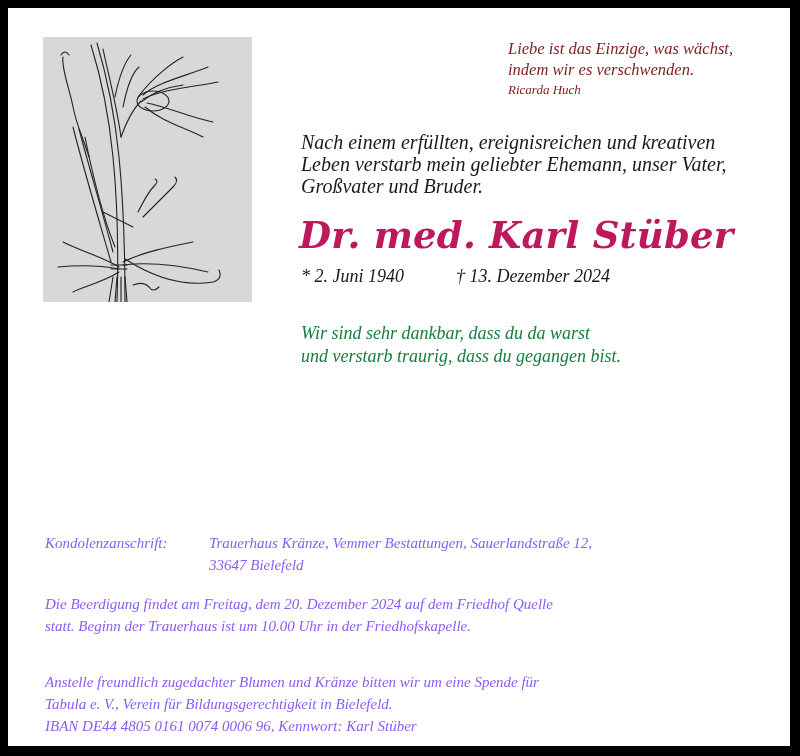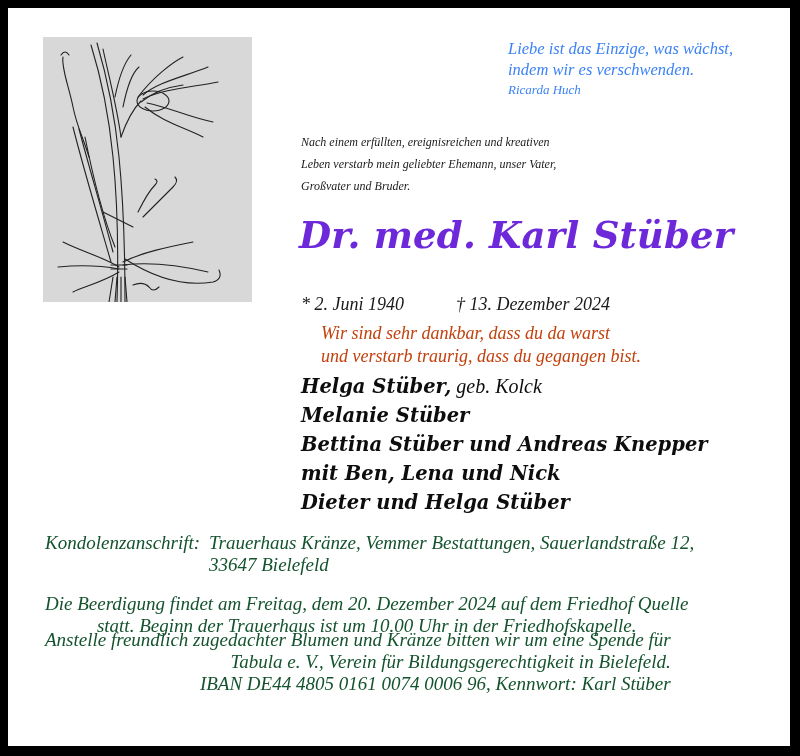--- a/index.html
+++ b/index.html
@@ -22,71 +22,69 @@
     }
     .artwork svg { width: 100%; height: 100%; display: block; }
 
     .quote {
       position: absolute;
       left: 500px; top: 30px;
       font-family: "Liberation Serif", serif;
       font-style: italic;
       font-size: 16.5px;
       line-height: 21px;
-      color: #3b82f6;
+      color: #7f1d1d;
     }
     .quote .author {
       font-size: 13px;
       line-height: 20px;
     }
 
     .intro {
       position: absolute;
       left: 293px; top: 123px;
       font-family: "Liberation Serif", serif;
       font-style: italic;
-      font-size: 12px;
+      font-size: 20px;
       line-height: 22px;
       color: #1a1a1a;
     }
 
     .name {
       position: absolute;
       left: 291px; top: 204px;
       font-family: "DejaVu Serif", serif;
       font-style: italic;
       font-weight: bold;
       font-size: 37px;
       line-height: 46px;
       letter-spacing: 0.2px;
-      color: #6d28d9;
+      color: #be185d;
     }
 
     .dates {
       position: absolute;
       left: 293px; top: 257px;
       font-family: "Liberation Serif", serif;
       font-style: italic;
       font-size: 18px;
       line-height: 22px;
       color: #1a1a1a;
       display: flex;
-      margin-top: 28px;
     }
     .dates .born { width: 155px; }
 
     .gratitude {
       position: absolute;
       left: 293px; top: 314px;
       font-family: "Liberation Serif", serif;
       font-style: italic;
       font-size: 18px;
       line-height: 23px;
-      color: #c2410c;
-      margin-left: 20px;
+      color: #15803d;
     }
 
     .family {
       position: absolute;
       left: 293px; top: 364px;
       font-family: "DejaVu Serif", serif;
       font-style: italic;
       font-weight: bold;
       font-size: 19.5px;
       line-height: 29px;
@@ -96,29 +94,29 @@
       font-family: "Liberation Serif", serif;
       font-weight: normal;
       font-size: 20px;
     }
 
     .bottom {
       position: absolute;
       left: 37px;
       font-family: "Liberation Serif", serif;
       font-style: italic;
-      font-size: 19px;
+      font-size: 15px;
       line-height: 22px;
-      color: #14532d;
+      color: #8b5cf6;
     }
     .condolence { top: 524px; }
     .condolence .row { display: flex; }
     .condolence .label { width: 164px; white-space: nowrap; }
-    .funeral { top: 585px; text-align: center; }
-    .donation { top: 621px; text-align: right; }
+    .funeral { top: 585px; }
+    .donation { top: 663px; }
   </style>
 </head>
 <body>
 
 <div class="frame">
 
   <div class="artwork">
     <svg viewBox="0 0 209 265">
       <rect width="209" height="265" fill="#d8d8d8"></rect>
       <g fill="none" stroke="#222" stroke-width="1.1" stroke-linecap="round">
@@ -182,29 +180,20 @@
   <div class="dates">
     <span class="born">* 2. Juni 1940</span>
     <span class="died">† 13. Dezember 2024</span>
   </div>
 
   <div class="gratitude">
     <div>Wir sind sehr dankbar, dass du da warst</div>
     <div>und verstarb traurig, dass du gegangen bist.</div>
   </div>
 
-  <div class="family">
-    <div>
-      <span>Helga Stüber,</span><span class="normal"> geb. Kolck</span>
-    </div>
-    <div>Melanie Stüber</div>
-    <div>Bettina Stüber und Andreas Knepper</div>
-    <div>mit Ben, Lena und Nick</div>
-    <div>Dieter und Helga Stüber</div>
-  </div>
 
   <div class="bottom condolence">
     <div class="row">
       <span class="label">Kondolenzanschrift:</span>
       <span>Trauerhaus Kränze, Vemmer Bestattungen, Sauerlandstraße 12,</span>
     </div>
     <div class="row">
       <span class="label"></span>
       <span>33647 Bielefeld</span>
     </div>

